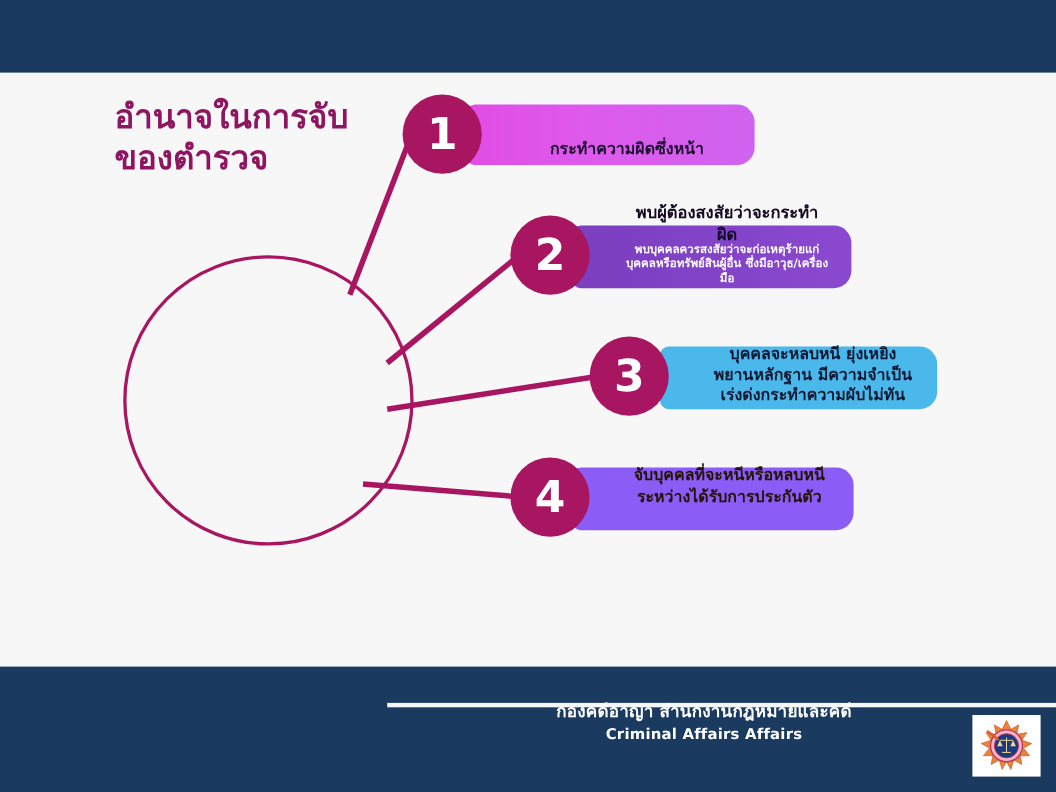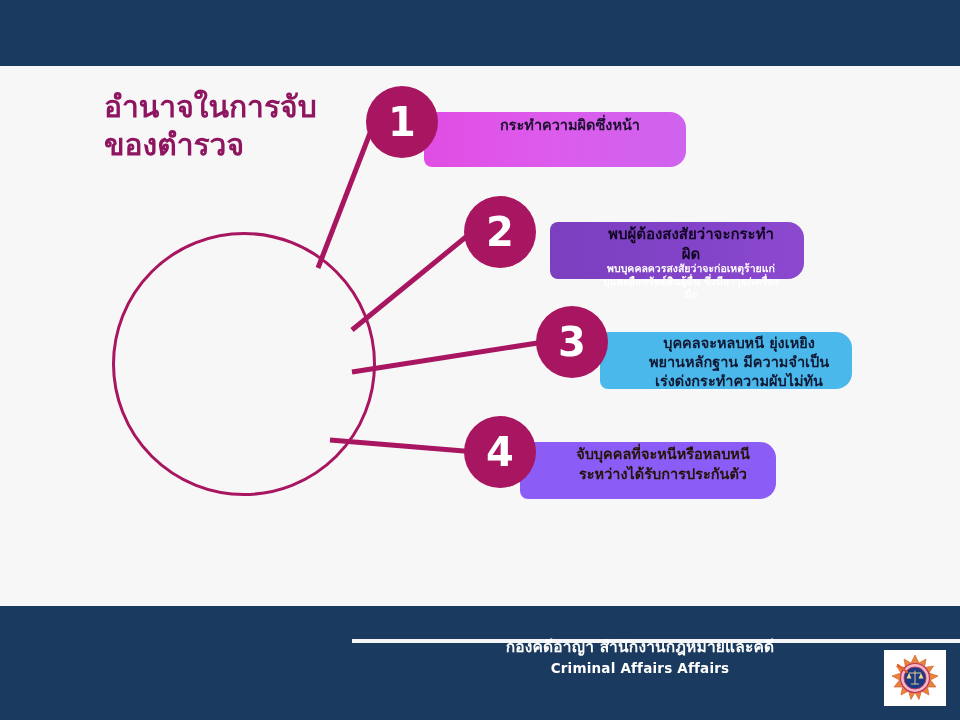--- a/index.html
+++ b/index.html
@@ -53,39 +53,39 @@
     display:flex;flex-direction:column;align-items:center;justify-content:center;
     text-align:center;color:#ffffff;box-sizing:border-box;padding:6px 14px;
   }
   .hub-main{font-size:17px;font-weight:bold;line-height:25px;}
   .hub-sub{font-size:13px;font-weight:bold;line-height:20px;margin-top:9px;}
 
   
   .connectors{position:absolute;left:0;top:0;width:960px;height:720px;pointer-events:none;}
   .bar{
     position:absolute;box-sizing:border-box;
-    display:flex;flex-direction:column;align-items:center;justify-content:space-between;
-    text-align:center;overflow:visible;margin-top:17px;
+    display:flex;flex-direction:column;align-items:center;justify-content:flex-end;
+    text-align:center;overflow:visible;
   }
   .bar-head{font-weight:bold;}
   .bar-sub{font-weight:bold;}
 
   
   .bar1{
     left:424px;top:95px;width:262px;height:55px;
     border-radius:8px 16px 16px 8px;
     background:linear-gradient(90deg,#e14de4 0%,#dd5bec 45%,#cf63ef 100%);
     color:#1d1030;padding:4px 14px 4px 44px;
   }
   .bar1 .bar-head{font-size:14.5px;line-height:19px;}
   .bar1 .bar-sub{font-size:10.5px;line-height:14px;margin-top:2px;color:#241034;}
 
   
   .bar2{
-    left:550px;top:205px;width:254px;height:57px;
+    left:520px;top:205px;width:254px;height:57px;
     border-radius:8px 16px 16px 8px;
     background:linear-gradient(90deg,#7b3fbf 0%,#8243c8 50%,#8b49d0 100%);
     color:#120722;padding:2px 12px 2px 40px;
   }
   .bar2 .bar-head{font-size:15px;line-height:20px;}
   .bar2 .bar-sub{font-size:10.5px;line-height:13px;margin-top:-2px;color:#ffffff;}
 
   
   .bar3{
     left:600px;top:315px;width:252px;height:57px;
@@ -139,21 +139,21 @@
   </div>
   <div class="num num1">1</div>
 
   <div class="bar bar2">
     <div class="bar-head">
       <div>พบผู้ต้องสงสัยว่าจะกระทำ</div>
       <div>ผิด</div>
     </div>
     <div class="bar-sub">
       <div>พบบุคคลควรสงสัยว่าจะก่อเหตุร้ายแก่</div>
-      <div>บุและอือทรัพย์สินผู้อื่น ซึ่งมีอาวุธ/เครื่อง</div>
+      <div>บุคคลหรือทรัพย์สินผู้อื่น ซึ่งมีอาวุธ/เครื่อง</div>
       <div>มือ</div>
     </div>
   </div>
   <div class="num num2">2</div>
 
   <div class="bar bar3">
     <div class="bar-head">
       <div>บุคคลจะหลบหนี ยุ่งเหยิง</div>
       <div>พยานหลักฐาน มีความจำเป็น</div>
       <div>เร่งด่งกระทำความผับไม่ทัน</div>

